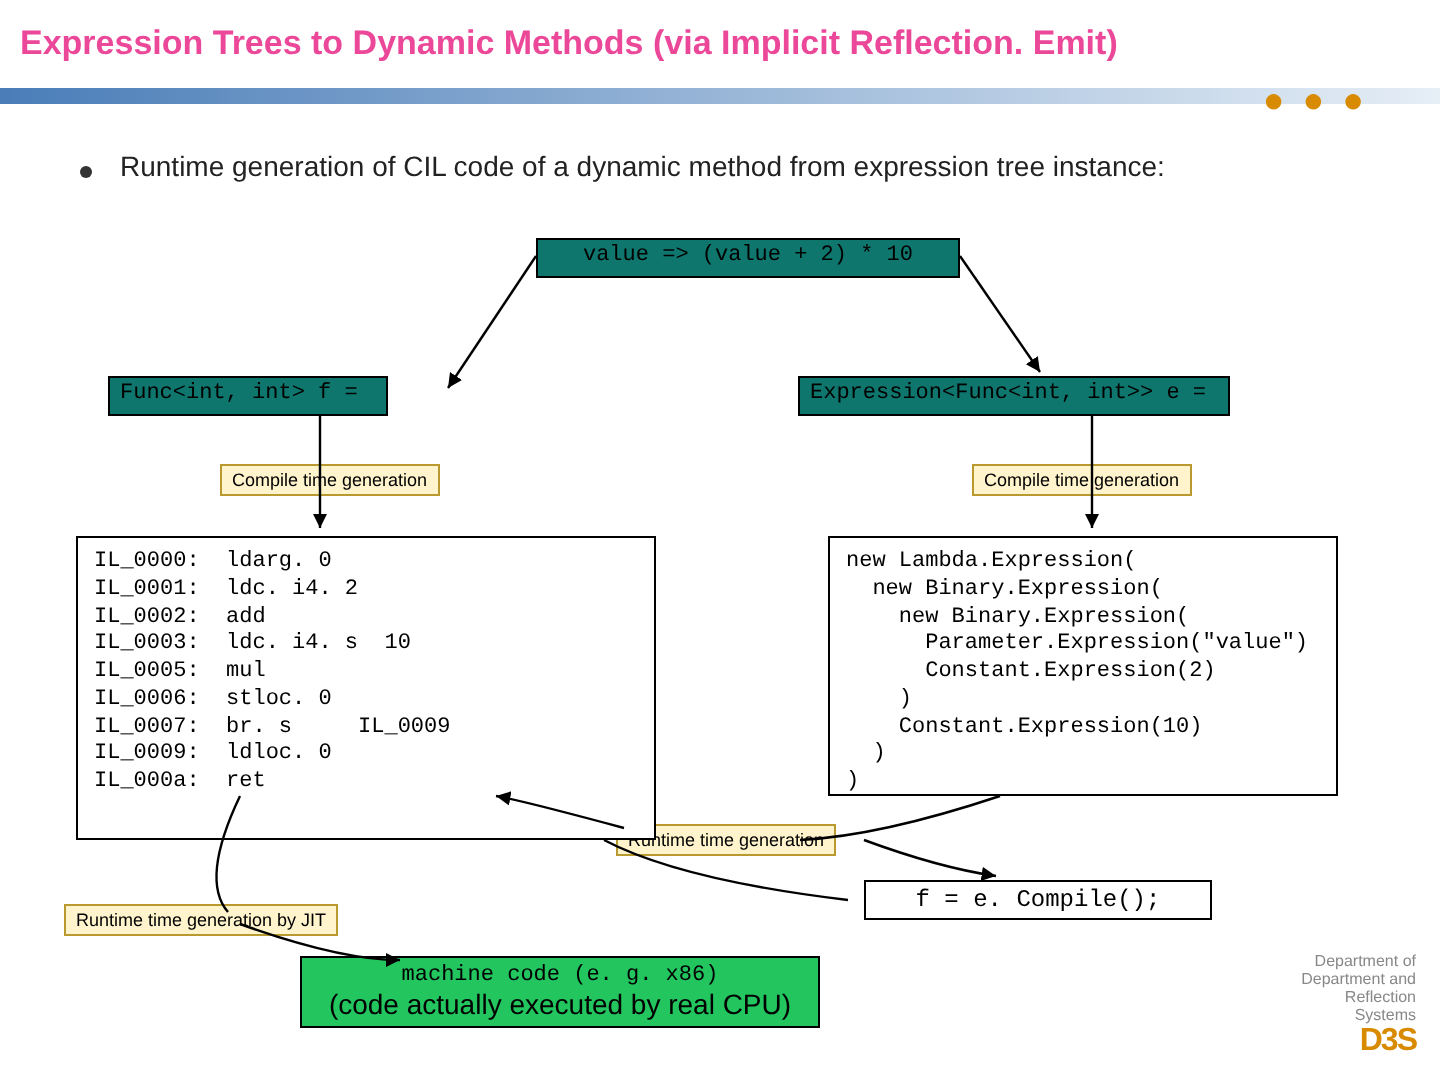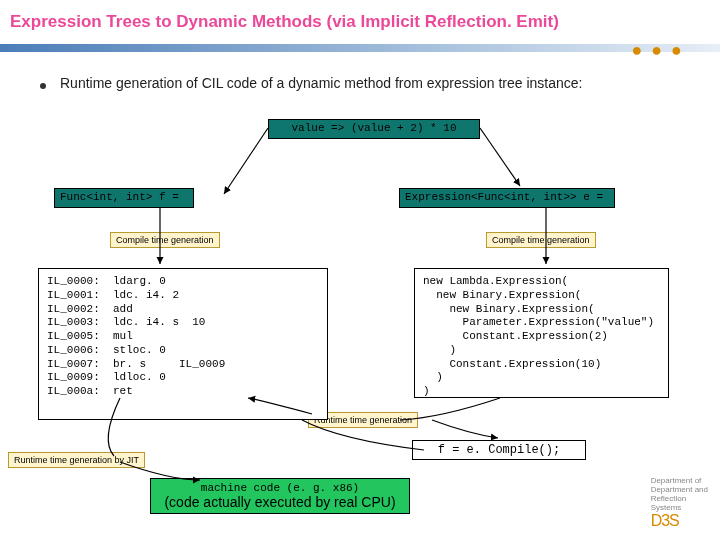--- a/index.html
+++ b/index.html
@@ -79,37 +79,37 @@
     left: 150px; top: 478px; width: 260px; height: 36px;
     border: 1px solid #000;
     background: #22c55e;
     font-size: 11px;
     text-align: center;
     padding: 3px 4px 0 4px;
   }
   .machine-sub { font-size: 14px; }
   .compile-box {
     position: absolute;
-    left: 412px; top: 440px; width: 174px; height: 20px;
+    left: 432px; top: 440px; width: 174px; height: 20px;
     border: 1px solid #000;
     background: white;
     font-family: "Courier New", monospace;
     font-size: 12px;
     text-align: center;
     padding: 2px 0 0 0;
   }
   .logo {
     position: absolute;
     right: 12px; bottom: 10px;
     font-size: 8px;
-    text-align: left;
+    text-align: right;
     color: #888;
     line-height: 1.1;
   }
-  .logo .d3s { font-size: 16px; font-weight: normal; color: #d88a00; letter-spacing: -1px; }
+  .logo .d3s { font-size: 16px; font-weight: bold; color: #d88a00; letter-spacing: -1px; }
   svg.arrows {
     position: absolute;
     left: 0; top: 0;
     width: 720px; height: 540px;
     pointer-events: none;
   }
 </style>
 </head>
 <body>
 
@@ -127,21 +127,21 @@
 
 <div class="box mono" style="left:268px; top:119px; width:212px; height:20px; text-align:center;">value =&gt; (value + 2) * 10</div>
 
 <div class="box mono" style="left:54px; top:188px; width:140px; height:20px;">Func&lt;int, int&gt; f =</div>
 
 <div class="box mono" style="left:399px; top:188px; width:216px; height:20px;">Expression&lt;Func&lt;int, int&gt;&gt; e =</div>
 
 <div class="badge" style="left:110px; top:232px;">Compile time generation</div>
 <div class="badge" style="left:486px; top:232px;">Compile time generation</div>
 <div class="badge" style="left:308px; top:412px;">Runtime time generation</div>
-<div class="badge" style="left:8px; top:452px;">Runtime time generation by JIT</div>
+<div class="badge" style="left:32px; top:452px;">Runtime time generation by JIT</div>
 
 <div class="codebox ilbox">IL_0000:  ldarg. 0
 IL_0001:  ldc. i4. 2
 IL_0002:  add
 IL_0003:  ldc. i4. s  10
 IL_0005:  mul
 IL_0006:  stloc. 0
 IL_0007:  br. s     IL_0009
 IL_0009:  ldloc. 0
 IL_000a:  ret</div>

